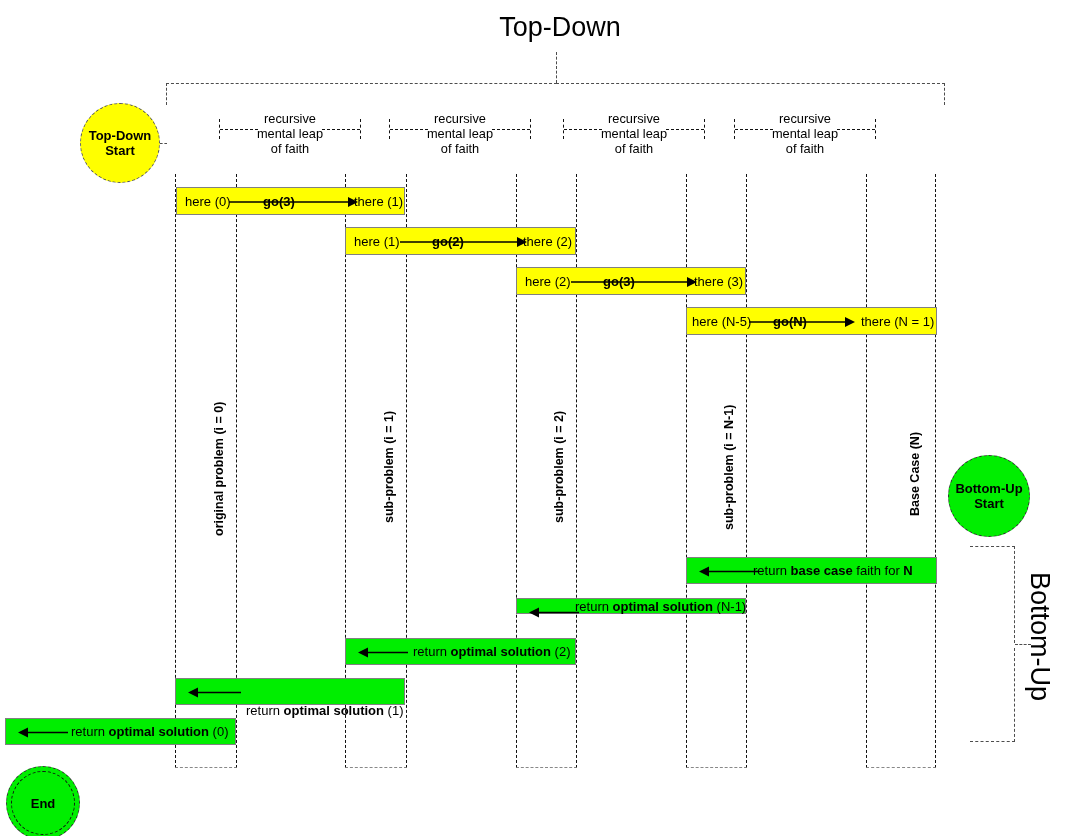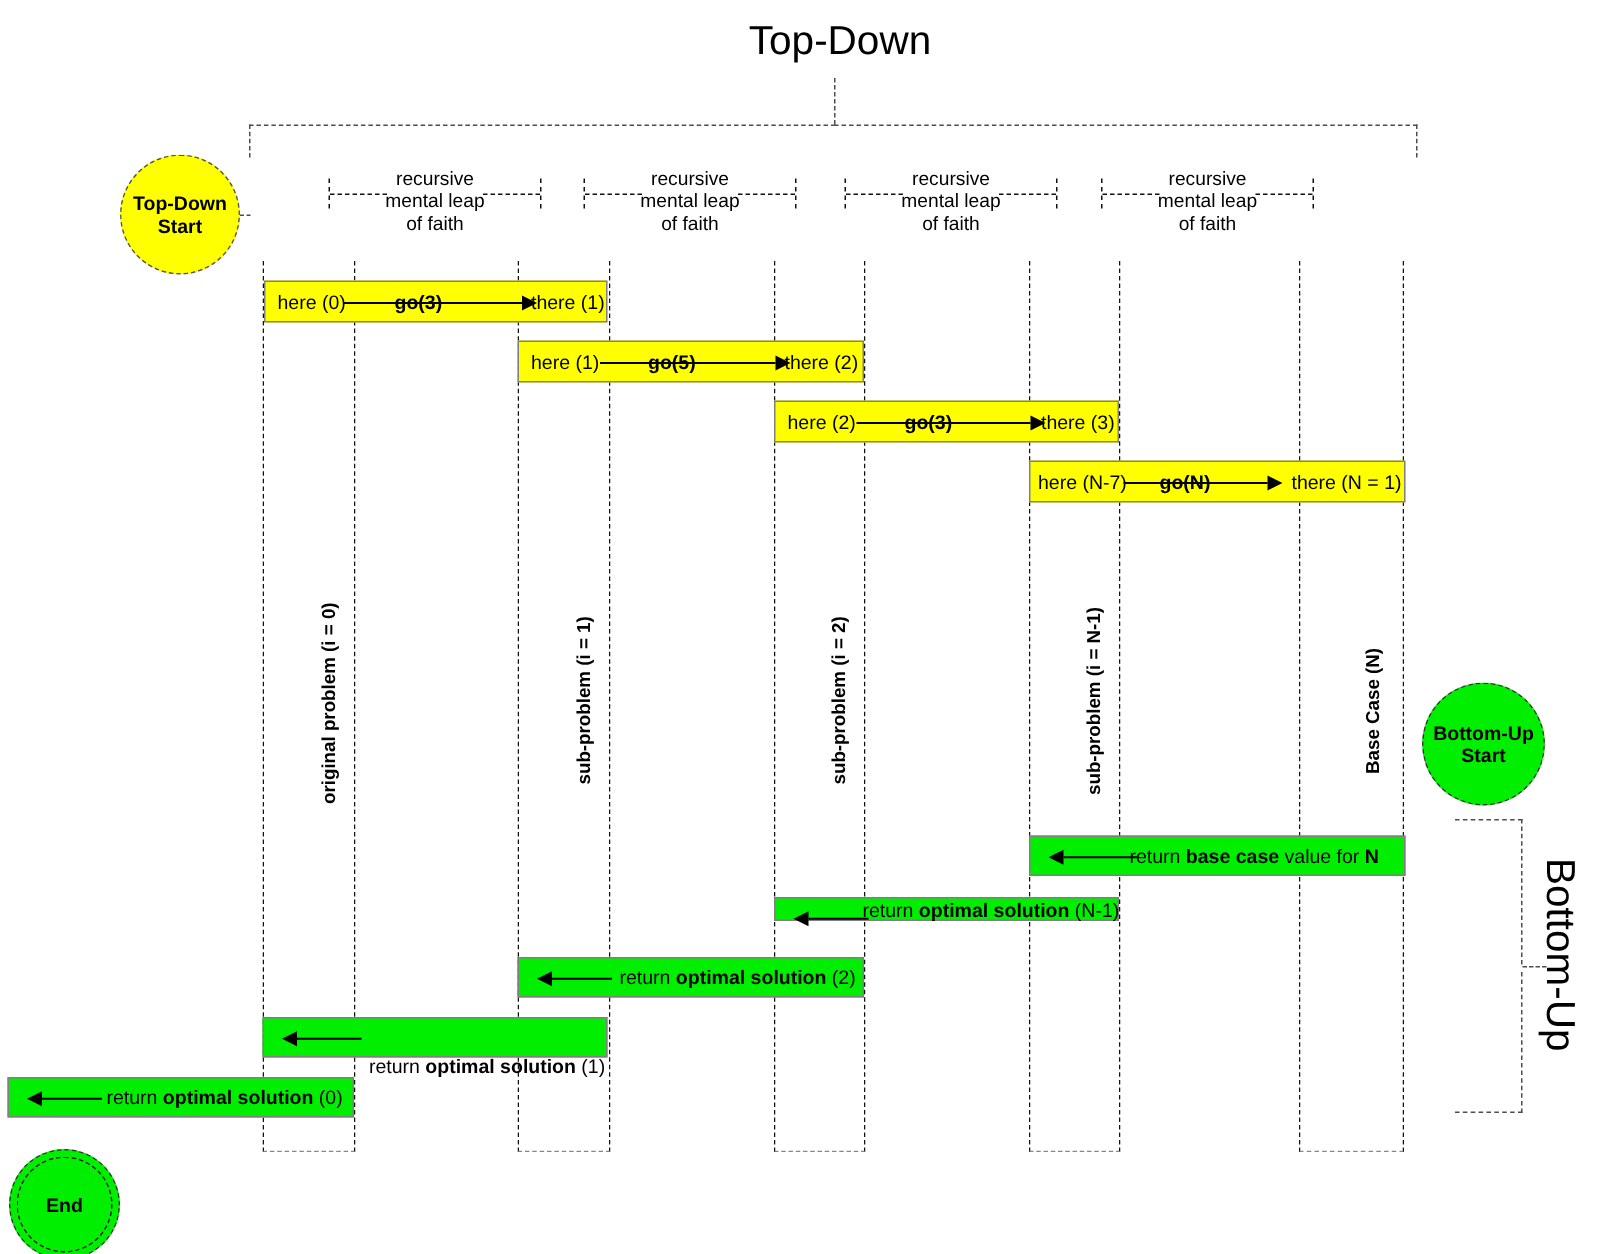--- a/index.html
+++ b/index.html
@@ -226,40 +226,40 @@
     <span class="lbl-mid" style="left:86px; font-weight:bold;">go(3)</span>
     <span class="lbl-right" style="left:177px;">there (1)</span>
     <svg class="arrow-svg" width="229" height="28">
       <line x1="52" y1="14" x2="171" y2="14" stroke="#000" stroke-width="1.4"></line>
       <polygon points="171,9 171,19 181,14" fill="#000"></polygon>
     </svg>
   </div>
 
   <div class="bar call" style="left:345px; top:227px; width:231px; height:28px;">
     <span class="lbl-left" style="left:8px;">here (1)</span>
-    <span class="lbl-mid" style="left:86px; font-weight:bold;">go(5)</span>
+    <span class="lbl-mid" style="left:86px; font-weight:bold;">go(2)</span>
     <span class="lbl-right" style="left:177px;">there (2)</span>
     <svg class="arrow-svg" width="231" height="28">
       <line x1="54" y1="14" x2="171" y2="14" stroke="#000" stroke-width="1.4"></line>
       <polygon points="171,9 171,19 181,14" fill="#000"></polygon>
     </svg>
   </div>
 
   <div class="bar call" style="left:516px; top:267px; width:230px; height:28px;">
     <span class="lbl-left" style="left:8px;">here (2)</span>
     <span class="lbl-mid" style="left:86px; font-weight:bold;">go(3)</span>
     <span class="lbl-right" style="left:177px;">there (3)</span>
     <svg class="arrow-svg" width="230" height="28">
       <line x1="54" y1="14" x2="170" y2="14" stroke="#000" stroke-width="1.4"></line>
       <polygon points="170,9 170,19 180,14" fill="#000"></polygon>
     </svg>
   </div>
 
   <div class="bar call" style="left:686px; top:307px; width:251px; height:28px;">
-    <span class="lbl-left" style="left:5px;">here (N-7)</span>
+    <span class="lbl-left" style="left:5px;">here (N-5)</span>
     <span class="lbl-mid" style="left:86px; font-weight:bold;">go(N)</span>
     <span class="lbl-right" style="left:174px;">there (N = 1)</span>
     <svg class="arrow-svg" width="251" height="28">
       <line x1="62" y1="14" x2="158" y2="14" stroke="#000" stroke-width="1.4"></line>
       <polygon points="158,9 158,19 168,14" fill="#000"></polygon>
     </svg>
   </div>
 
   <div class="circle green" style="left:948px; top:455px; width:82px; height:82px;">
     <div style="pointer-events:none;">
@@ -271,21 +271,21 @@
   <div class="abs dash-h" style="left:970px; top:546px; width:45px;"></div>
   <div class="abs dash-v" style="left:1014px; top:546px; height:97px;"></div>
   <div class="abs dash-v" style="left:1014px; top:648px; height:94px;"></div>
   <div class="abs dash-h" style="left:970px; top:741px; width:45px;"></div>
   <div class="abs dash-h" style="left:1015px; top:644px; width:16px;"></div>
 
   <div class="abs title-bottom-up" style="left:1055px; top:572px;">Bottom-Up</div>
 
   <div class="bar ret" style="left:686px; top:557px; width:251px; height:27px;">
     <span class="lbl-mid" style="left:66px;">
-      <span>return </span><b>base case</b><span> value for </span><b>N</b>
+      <span>return </span><b>base case</b><span> faith for </span><b>N</b>
     </span>
     <svg class="arrow-svg" width="251" height="27">
       <line x1="22" y1="13.5" x2="72" y2="13.5" stroke="#000" stroke-width="1.4"></line>
       <polygon points="22,8.5 22,18.5 12,13.5" fill="#000"></polygon>
     </svg>
   </div>
 
   <div class="bar ret" style="left:516px; top:598px; width:230px; height:16px;">
     <span class="lbl-mid" style="left:58px;">
       <span>return </span><b>optimal solution</b><span> (N-1)</span>

